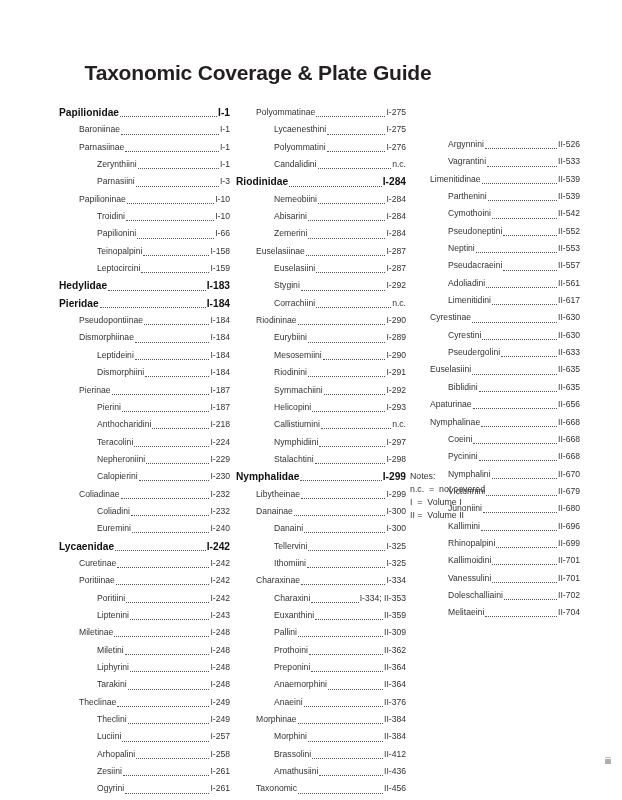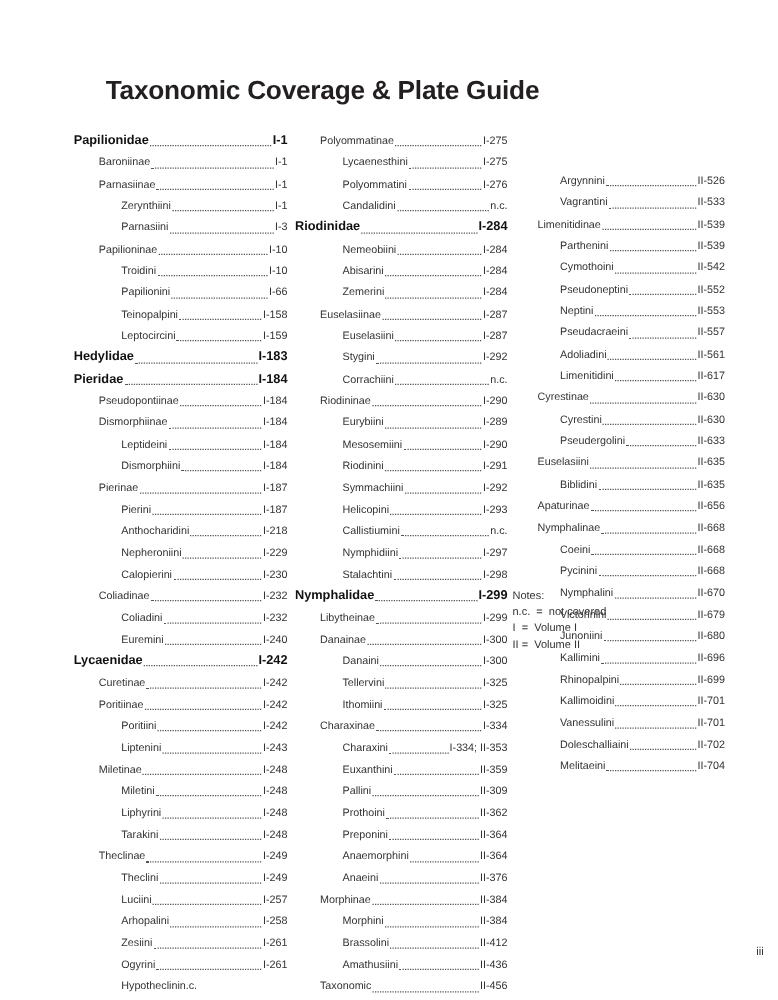--- a/index.html
+++ b/index.html
@@ -130,20 +130,25 @@
       <span class="name">Pierini</span>
       <span class="dots"></span>
       <span class="page">I-187</span>
     </div>
     <div class="row l2">
       <span class="name">Anthocharidini</span>
       <span class="dots"></span>
       <span class="page">I-218</span>
     </div>
     <div class="row l2">
+      <span class="name">Teracolini</span>
+      <span class="dots"></span>
+      <span class="page">I-224</span>
+    </div>
+    <div class="row l2">
       <span class="name">Nepheroniini</span>
       <span class="dots"></span>
       <span class="page">I-229</span>
     </div>
     <div class="row l2">
       <span class="name">Calopierini</span>
       <span class="dots"></span>
       <span class="page">I-230</span>
     </div>
     <div class="row l1">

